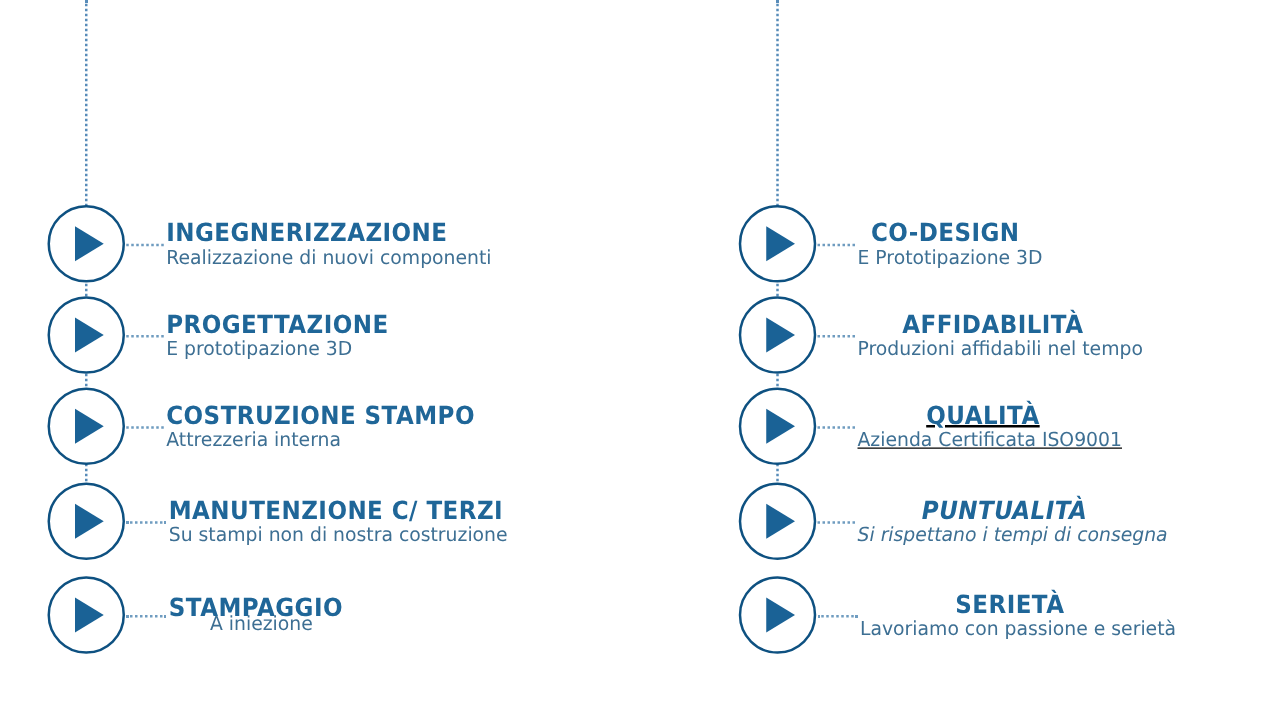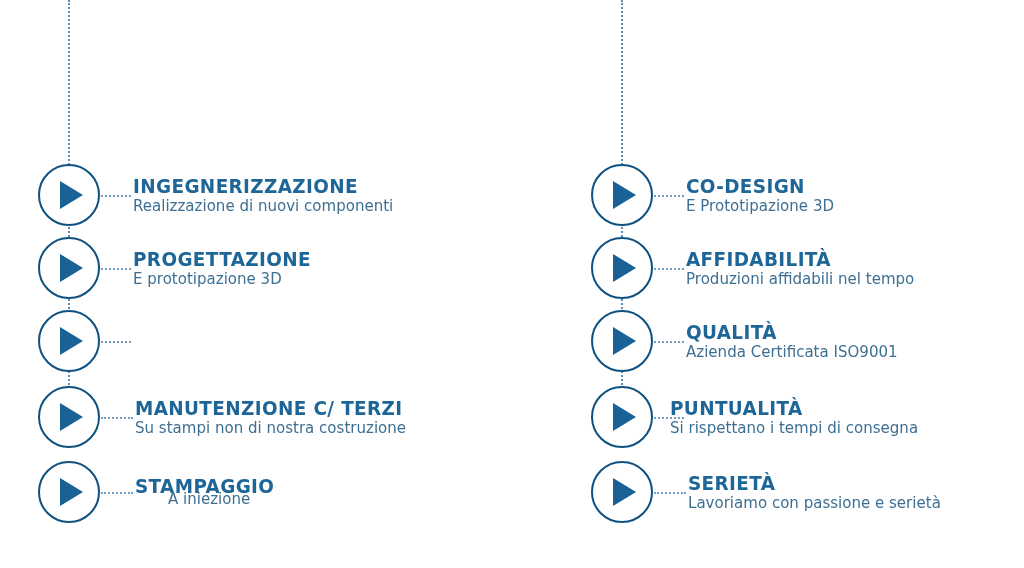--- a/index.html
+++ b/index.html
@@ -17,21 +17,21 @@
     -webkit-font-smoothing: antialiased;
   }
 
   
   .column {
     position: absolute;
     top: 0;
     height: 412px;
   }
   #column-left  { left: 0px;   width: 512px; }
-  #column-right { left: 553px; width: 471px; }
+  #column-right { left: 553px; width: 471px; text-align: center; }
 
   
   .spine {
     position: absolute;
     top: 0;
     bottom: 0;
     width: 0;
     border-left: 2px dotted #3b79ad;
     opacity: .85;
     z-index: 0;
@@ -146,20 +146,24 @@
         <div class="labels" style="left: 133px; justify-content: center;">
           <div class="title">PROGETTAZIONE</div>
           <div class="subtitle">E prototipazione 3D</div>
         </div>
       </div>
       <div class="item" style="top: 310px;">
         <div class="marker">
           <div class="play-tri"></div>
         </div>
         <div class="connector" style="left: 101px; width: 30px;"></div>
+        <div class="labels" style="left: 133px;">
+          <div class="title">COSTRUZIONE STAMPO</div>
+          <div class="subtitle">Attrezzeria interna</div>
+        </div>
       </div>
       <div class="item" style="top: 386px;">
         <div class="marker">
           <div class="play-tri"></div>
         </div>
         <div class="connector" style="left: 101px; width: 32px;"></div>
         <div class="labels" style="left: 135px;">
           <div class="title">MANUTENZIONE C/ TERZI</div>
           <div class="subtitle">Su stampi non di nostra costruzione</div>
         </div>
@@ -198,31 +202,31 @@
         <div class="labels" style="left: 133px;">
           <div class="title">AFFIDABILITÀ</div>
           <div class="subtitle">Produzioni affidabili nel tempo</div>
         </div>
       </div>
       <div class="item" style="top: 310px;">
         <div class="marker">
           <div class="play-tri"></div>
         </div>
         <div class="connector" style="left: 101px; width: 30px;"></div>
-        <div class="labels" style="left: 133px;">
+        <div class="labels" style="left: 133px; text-decoration: underline;">
           <div class="title">QUALITÀ</div>
           <div class="subtitle">Azienda Certificata ISO9001</div>
         </div>
       </div>
       <div class="item" style="top: 386px;">
         <div class="marker">
           <div class="play-tri"></div>
         </div>
         <div class="connector" style="left: 101px; width: 30px;"></div>
-        <div class="labels" style="left: 117px;">
+        <div class="labels" style="left: 133px; font-style: italic;">
           <div class="title">PUNTUALITÀ</div>
           <div class="subtitle">Si rispettano i tempi di consegna</div>
         </div>
       </div>
       <div class="item" style="top: 461px; text-decoration: underline;">
         <div class="marker">
           <div class="play-tri"></div>
         </div>
         <div class="connector" style="left: 101px; width: 32px;"></div>
         <div class="labels" style="left: 135px;">

